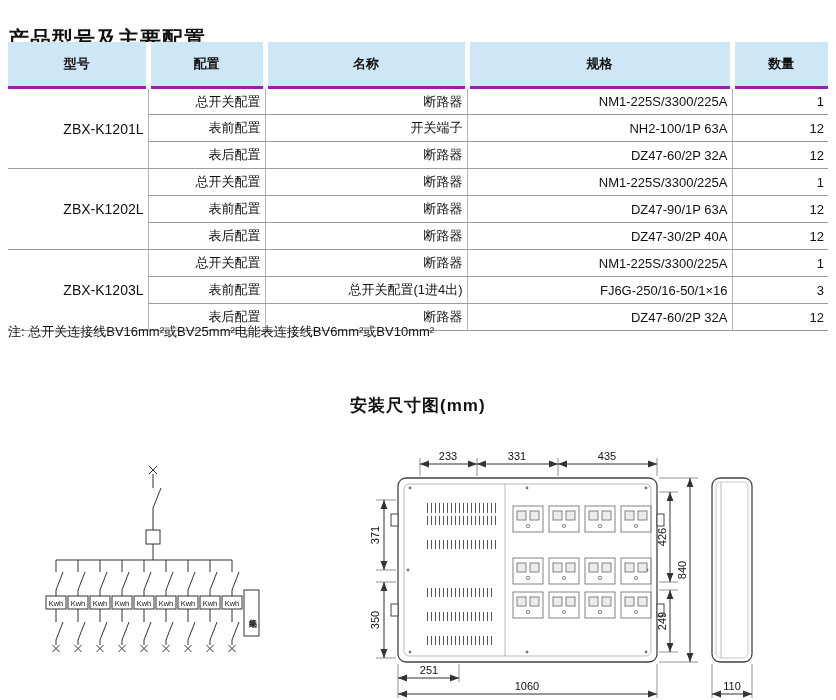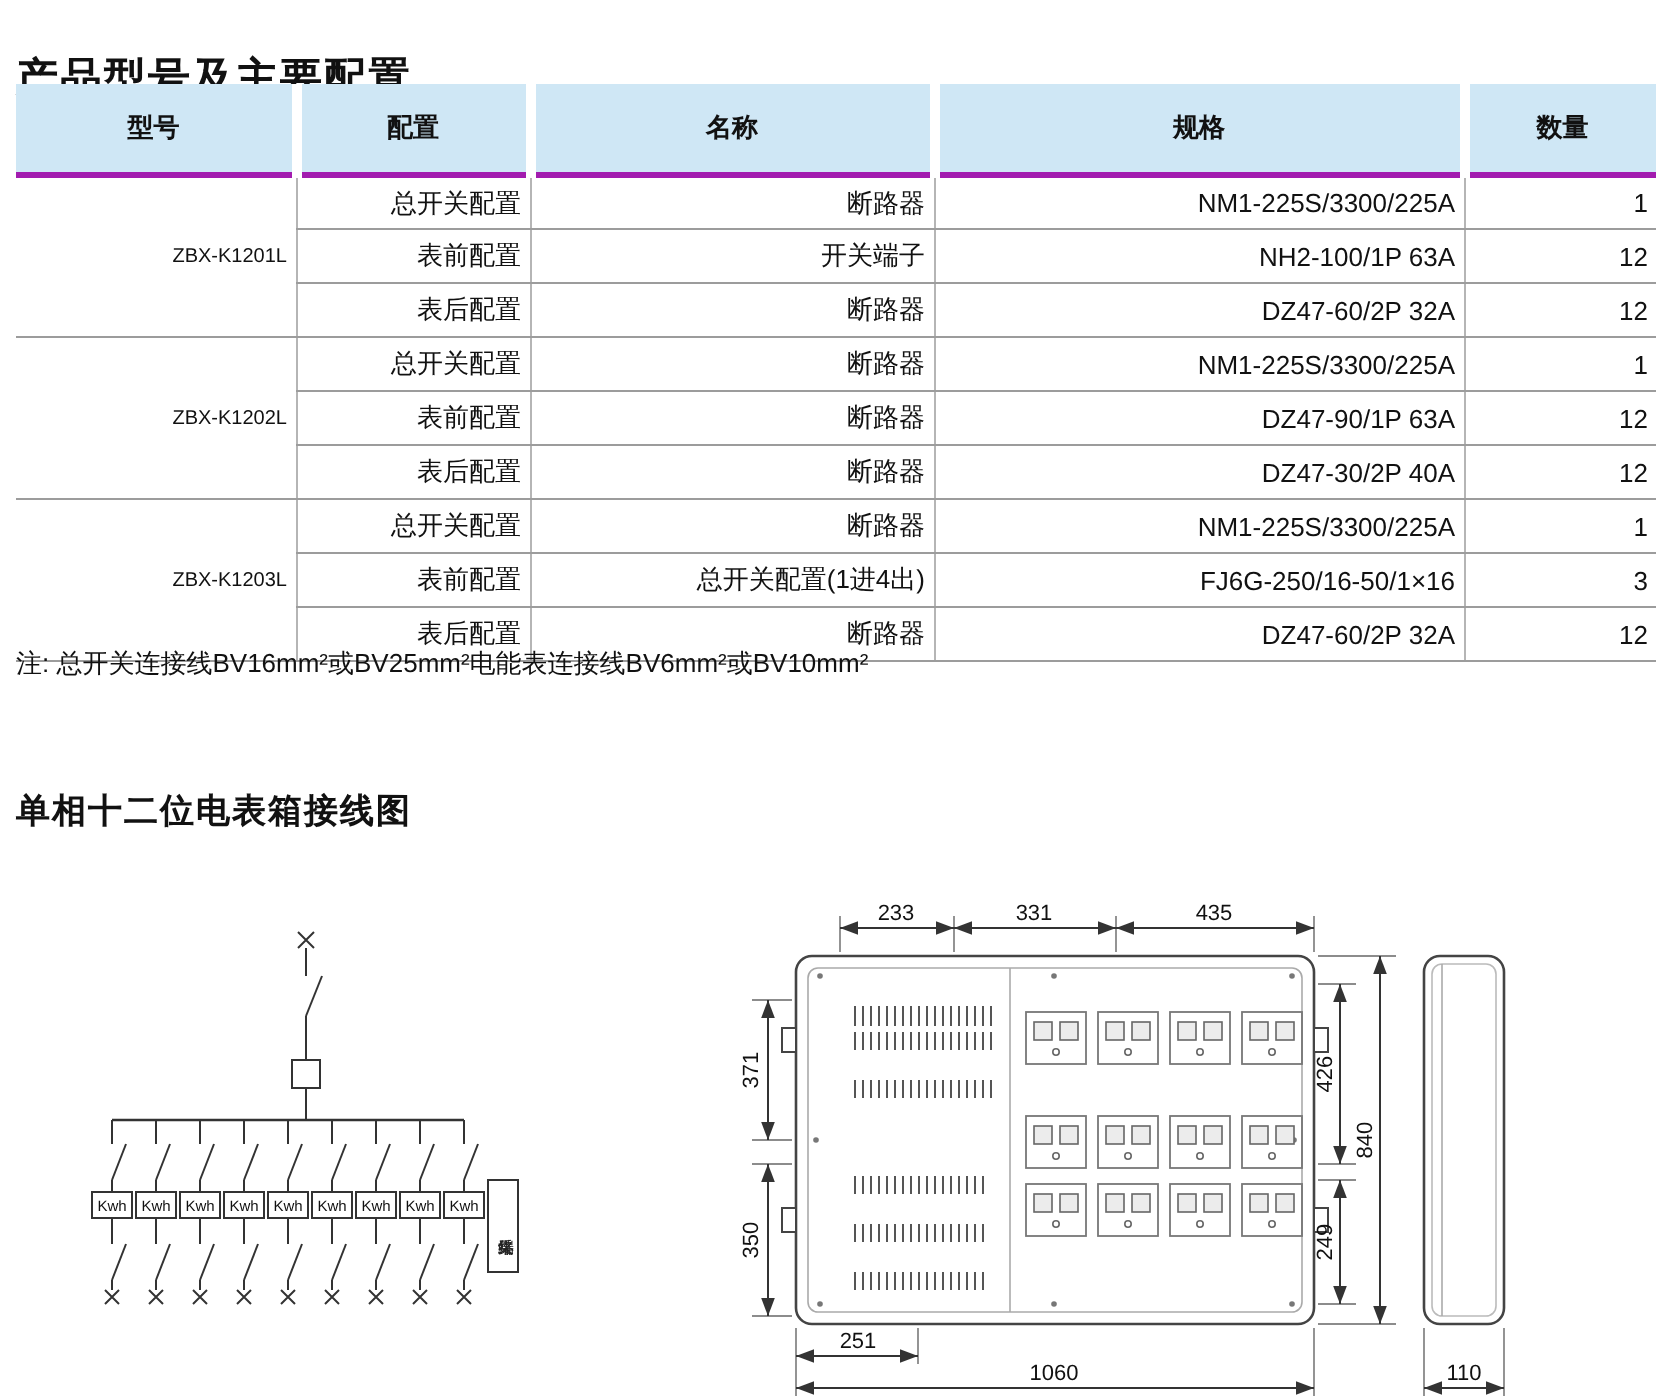--- a/index.html
+++ b/index.html
@@ -24,21 +24,21 @@
     background:#cfe7f5; font-size:13px; font-weight:700;
     height:20px; padding:13px 0; text-align:center; vertical-align:middle;
     border-left:5px solid #ffffff; border-bottom:3px solid #a21caf;
   }
   .spec-table th:first-child { border-left:none; }
   .spec-table td {
     font-size:13px; text-align:right; vertical-align:middle;
     height:27px; padding:1px 4px;
     border-bottom:1px solid #9c9c9c; border-left:1px solid #b5b5b5;
   }
-  .spec-table td.model-cell { border-left:none; font-size:10px; }
+  .spec-table td.model-cell { border-left:none; font-size:14px; }
 
   .note { position:absolute; top:323px; left:8px; font-size:13px; color:#111; }
 
   .wiring-svg { position:absolute; top:430px; left:8px; }
   .dim-svg    { position:absolute; top:430px; left:350px; }
 
   .terminal-label {
     position:absolute; left:244px; top:590px; width:15px; height:46px;
     writing-mode:vertical-rl; text-orientation:upright;
     font-size:8px; color:#222; display:flex; align-items:center; justify-content:center;
@@ -128,21 +128,21 @@
         <td>表后配置</td>
         <td>断路器</td>
         <td>DZ47-60/2P 32A</td>
         <td>12</td>
       </tr>
     </tbody>
   </table>
 
   <p class="note">注: 总开关连接线BV16mm²或BV25mm²电能表连接线BV6mm²或BV10mm²</p>
 
-  <h2 class="sub-title wiring-title">单相十二位电表箱接线图</h2>
+  <h2 class="sub-title dim-title">安装尺寸图(mm)</h2>
 
   <svg class="wiring-svg" width="300" height="270" viewBox="0 0 300 270">
     <defs>
       <g id="branch">
         <line x1="0" y1="0" x2="0" y2="12" stroke="#333" stroke-width="1"></line>
         <line x1="0" y1="30" x2="7" y2="12" stroke="#333" stroke-width="1"></line>
         <line x1="0" y1="30" x2="0" y2="36" stroke="#333" stroke-width="1"></line>
         <rect x="-10" y="36" width="20" height="13" fill="#ffffff" stroke="#333" stroke-width="1"></rect>
         <text x="0" y="45.5" text-anchor="middle" font-size="7.5" fill="#111" stroke="none">Kwh</text>
         <line x1="0" y1="49" x2="0" y2="62" stroke="#333" stroke-width="1"></line>

